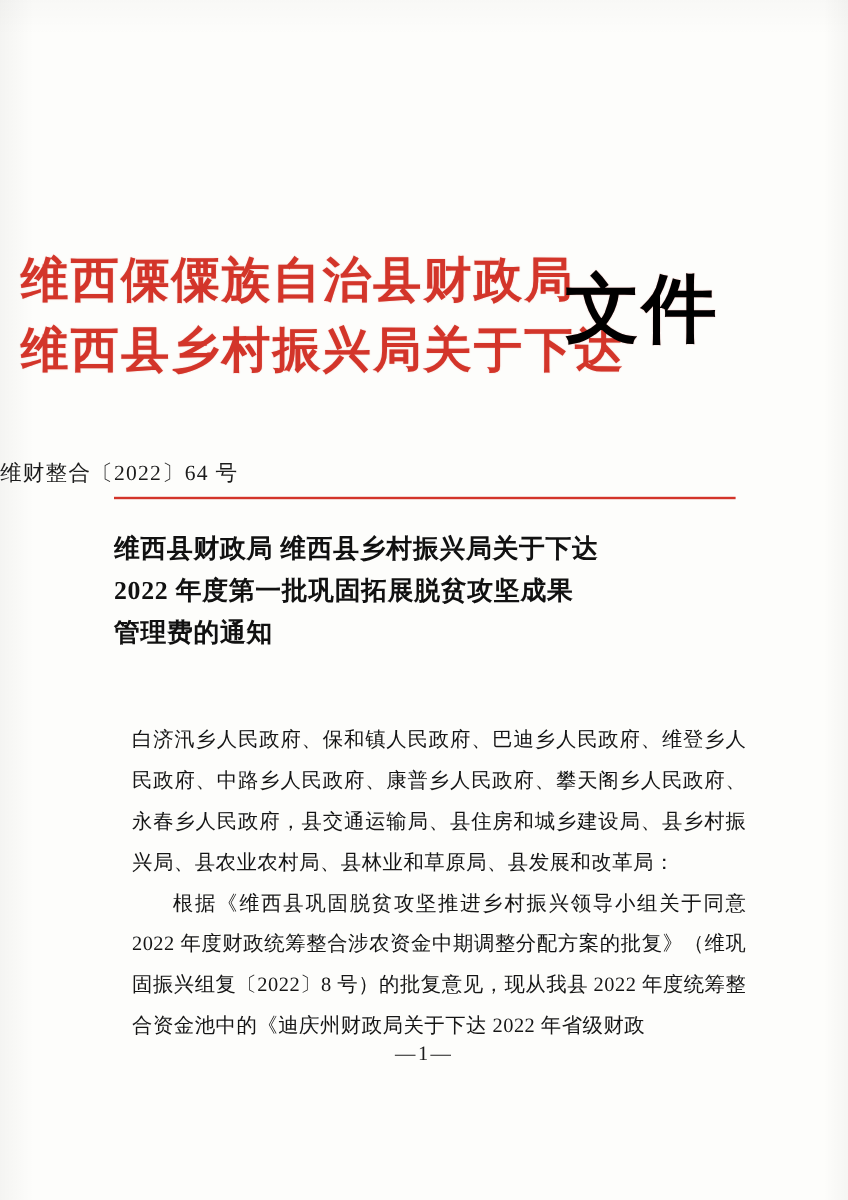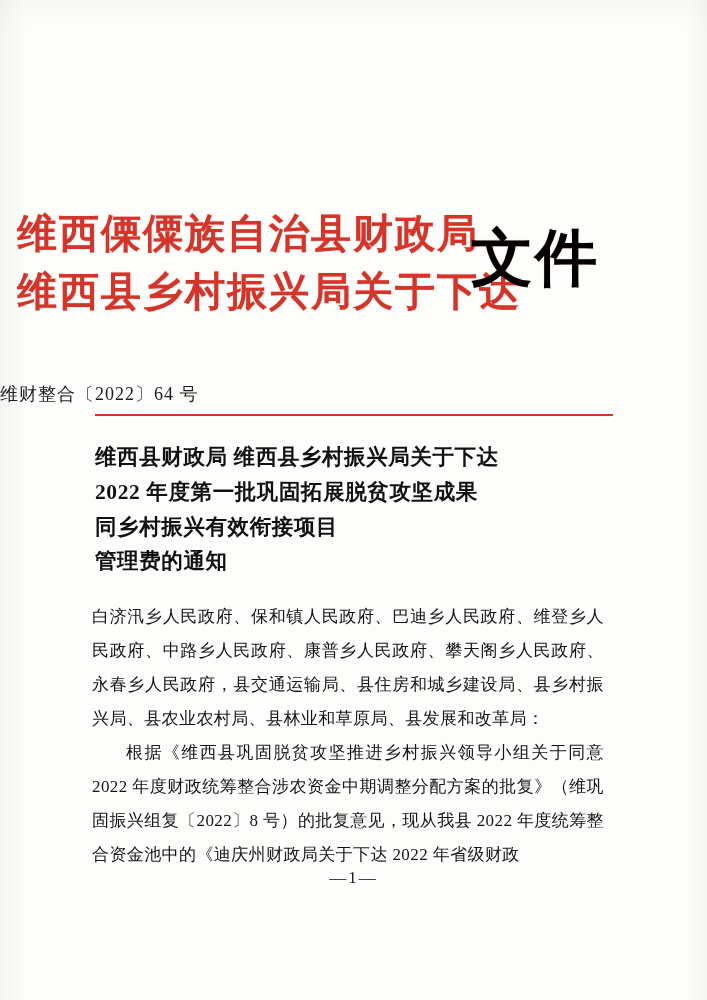--- a/index.html
+++ b/index.html
@@ -97,21 +97,21 @@
   .title-line {
     font-size: 21.5px;
     font-weight: bold;
     line-height: 1.62;
     letter-spacing: 0.6px;
     color: #111;
   }
 
   .body-block {
     position: absolute;
-    left: 92px;
+    left: 110px;
     width: 512px;
     top: 600px;
   }
   .body-para {
     font-size: 17px;
     line-height: 2.0;
     letter-spacing: 0.4px;
     text-align: justify;
     color: #151515;
     margin: 0;
@@ -144,21 +144,20 @@
     </div>
   </div>
 
   <div class="doc-number">维财整合〔2022〕64 号</div>
 
   <div class="red-rule"></div>
 
   <div class="title-block">
     <div class="title-line">维西县财政局 维西县乡村振兴局关于下达</div>
     <div class="title-line">2022 年度第一批巩固拓展脱贫攻坚成果</div>
-    <div class="title-line">同乡村振兴有效衔接项目</div>
     <div class="title-line">管理费的通知</div>
   </div>
 
   <div class="body-block">
     <p class="body-para">白济汛乡人民政府、保和镇人民政府、巴迪乡人民政府、维登乡人民政府、中路乡人民政府、康普乡人民政府、攀天阁乡人民政府、永春乡人民政府，县交通运输局、县住房和城乡建设局、县乡村振兴局、县农业农村局、县林业和草原局、县发展和改革局：</p>
     <p class="body-para indent">根据《维西县巩固脱贫攻坚推进乡村振兴领导小组关于同意2022 年度财政统筹整合涉农资金中期调整分配方案的批复》（维巩固振兴组复〔2022〕8 号）的批复意见，现从我县 2022 年度统筹整合资金池中的《迪庆州财政局关于下达 2022 年省级财政</p>
   </div>
 
   <div class="page-number">—1—</div>
 

